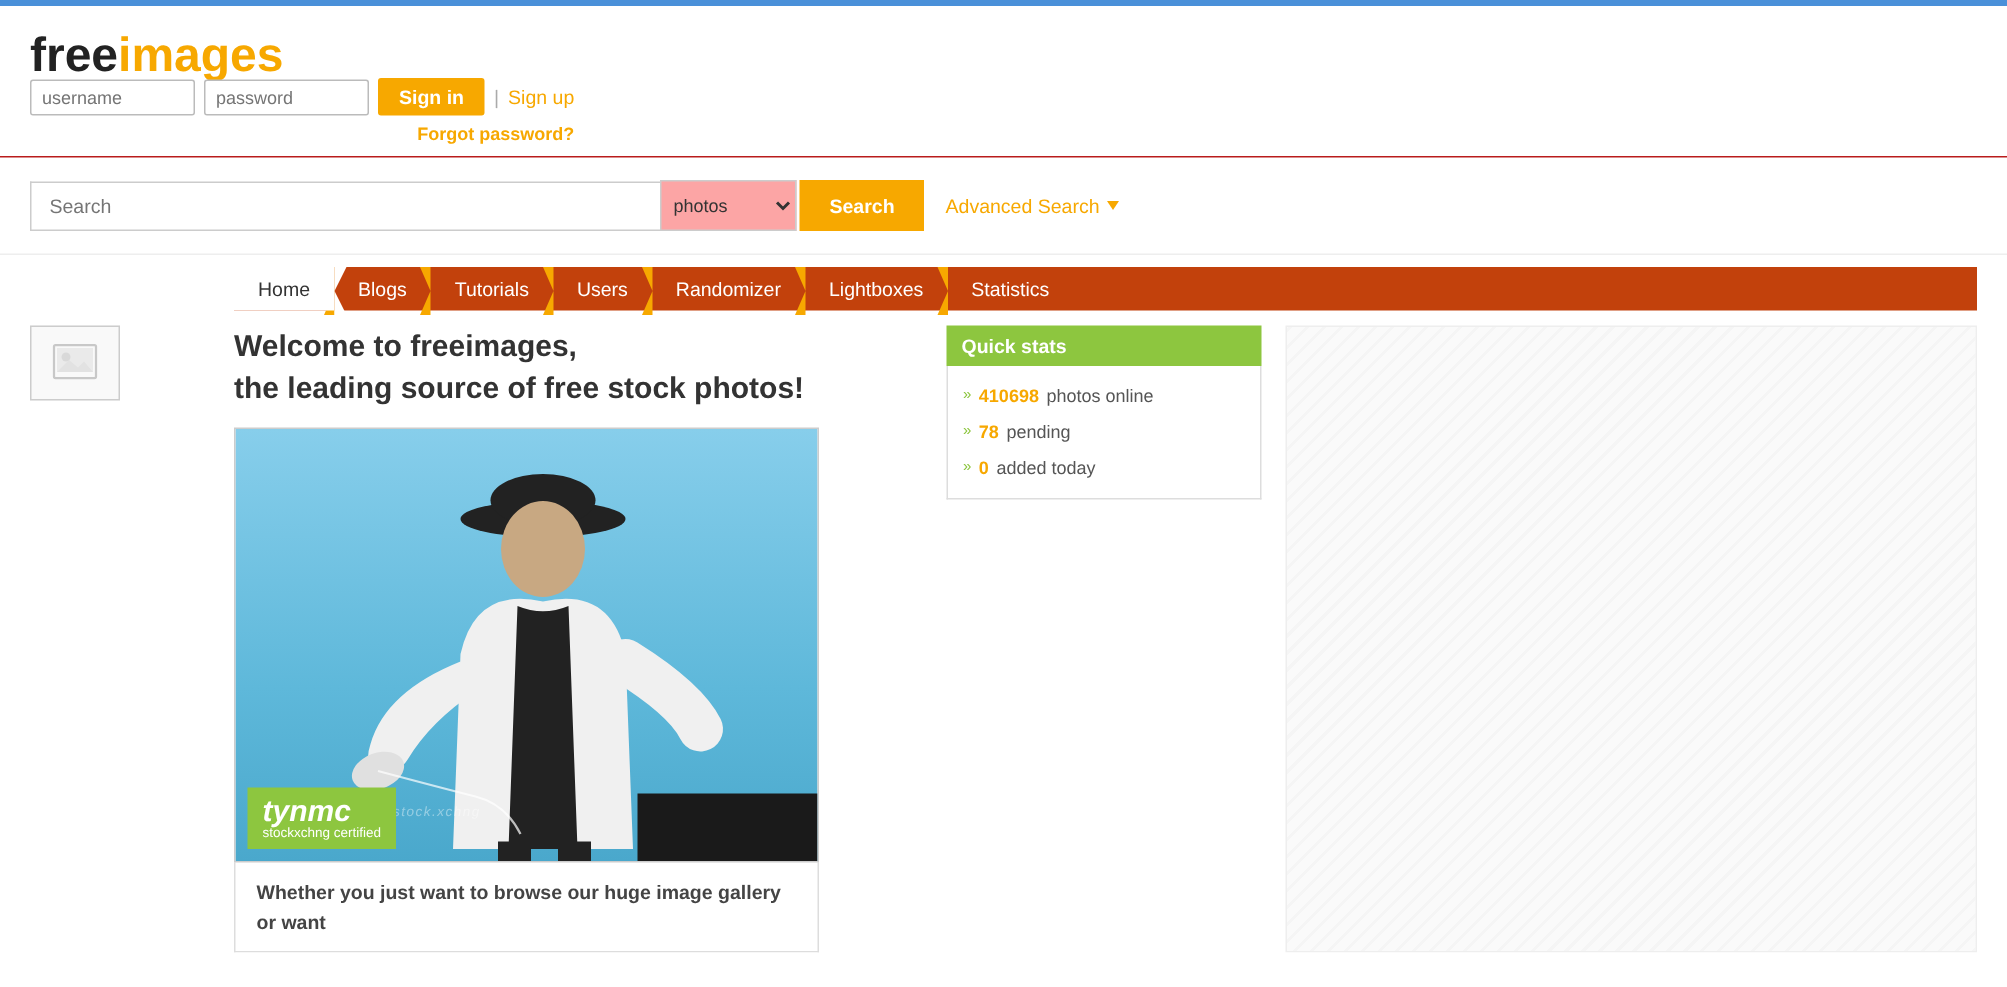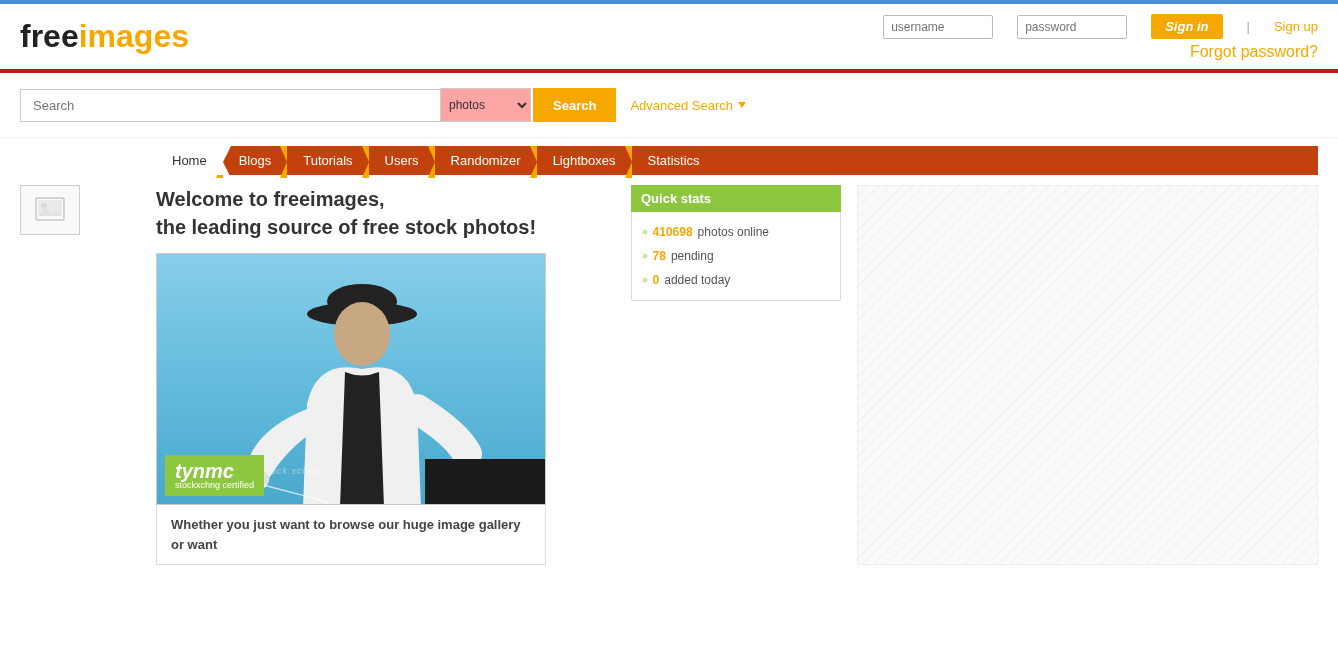--- a/index.html
+++ b/index.html
@@ -2,79 +2,80 @@
 <html><head>
   <meta charset="utf-8">
   <style>
     * { margin: 0; padding: 0; box-sizing: border-box; }
     body { font-family: Arial, Helvetica, sans-serif; font-size: 13px; background: #fff; color: #333; }
 
     
     #header {
       width: 100%;
       padding: 10px 20px 0 20px;
-      border-bottom: 4px solid #b91c1c;
+      border-bottom: 1px solid #b91c1c;
       display: flex;
       align-items: flex-start;
       justify-content: space-between;
       padding-bottom: 8px;
+      flex-direction: column;
     }
     #logo {
       font-size: 32px;
       font-weight: bold;
       text-decoration: none;
       line-height: 1;
       margin-top: 6px;
     }
     #logo .free { color: #222; }
     #logo .images { color: #f7a800; }
 
     #auth-area {
       display: flex;
       flex-direction: column;
       align-items: flex-end;
       gap: 4px;
     }
     #auth-top {
       display: flex;
       align-items: center;
-      gap: 24px;
+      gap: 6px;
     }
     #auth-top input {
       border: 1px solid #bbb;
       padding: 4px 7px;
       font-size: 12px;
       color: #999;
       width: 110px;
       border-radius: 2px;
     }
     #signin-btn {
       background: #f7a800;
       color: #fff;
       border: none;
       padding: 5px 14px;
       font-size: 13px;
       font-weight: bold;
       cursor: pointer;
       border-radius: 2px;
-      font-style: italic;
     }
     #auth-divider {
       color: #aaa;
       font-size: 13px;
     }
     #signup-link {
       color: #f7a800;
       text-decoration: none;
       font-size: 13px;
     }
     #forgot-link {
       color: #f7a800;
       text-decoration: none;
-      font-size: 16px;
+      font-size: 12px;
+      font-weight: bold;
     }
 
     
     #search-bar {
       padding: 15px 20px;
       display: flex;
       align-items: center;
       gap: 0;
       border-bottom: 1px solid #eee;
     }
@@ -379,21 +380,21 @@
       </svg>
     </div>
   </div>
 
   <div id="content">
     <div id="welcome-title">
       <span>Welcome to freeimages,</span><br>
       <span>the leading source of free stock photos!</span>
     </div>
 
-    <div id="hero-image" style="position:relative;width:390px;height:252px;background:linear-gradient(180deg,#87ceeb 0%,#5eb8da 60%,#4aa8cc 100%);overflow:hidden;border:1px solid #ccc;">
+    <div id="hero-image" style="position:relative;width:390px;height:290px;background:linear-gradient(180deg,#87ceeb 0%,#5eb8da 60%,#4aa8cc 100%);overflow:hidden;border:1px solid #ccc;">
 
       <svg viewBox="0 0 390 290" width="390" height="290" style="position:absolute;top:0;left:0;">
 
         <g transform="translate(80,10)">
 
           <ellipse cx="125" cy="50" rx="55" ry="12" fill="#222"></ellipse>
           <rect x="90" y="20" width="70" height="35" rx="35" fill="#222"></rect>
 
           <ellipse cx="125" cy="70" rx="28" ry="32" fill="#c8a882"></ellipse>
 

